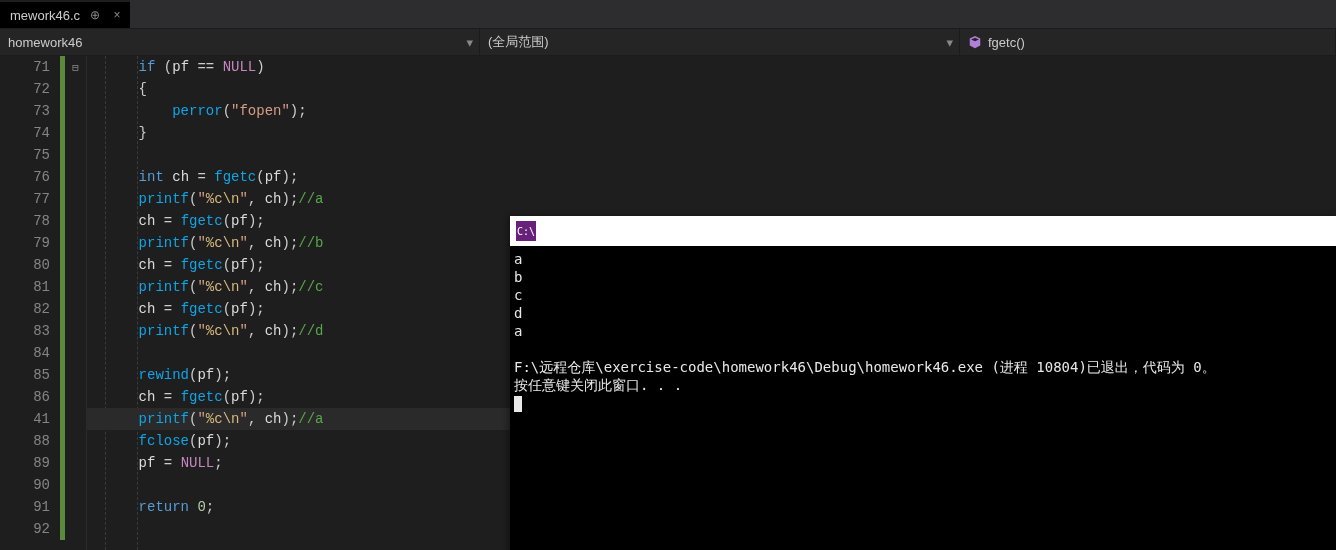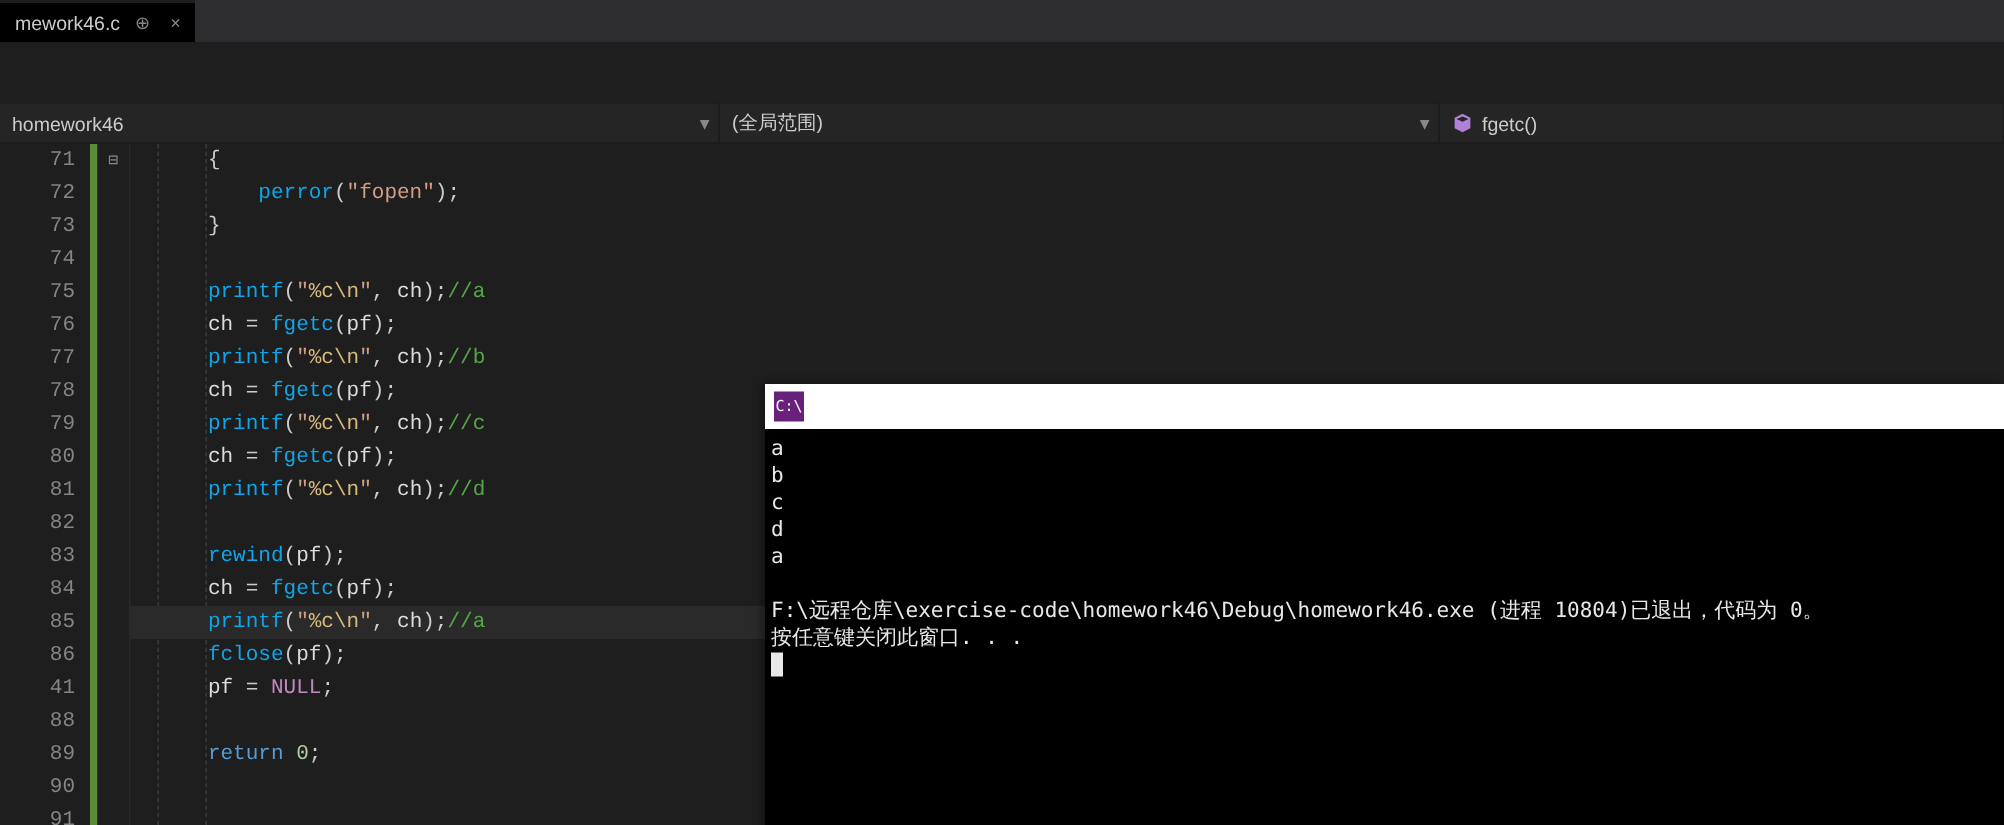--- a/index.html
+++ b/index.html
@@ -34,21 +34,20 @@
     font-size: 12px;
     cursor: pointer;
   }
   
   .breadcrumb-bar {
     height: 28px;
     display: flex;
     background: #252526;
     border-top: 1px solid #1b1b1b;
     border-bottom: 1px solid #1b1b1b;
-    margin-top: 40px;
   }
   .bc-cell {
     display: flex; align-items: center;
     padding: 0 8px;
     font-family: "Segoe UI", sans-serif;
     font-size: 13px;
     color: #cccccc;
     border-right: 1px solid #1b1b1b;
     position: relative;
   }
@@ -264,24 +263,26 @@
       <div class="fold-box"></div>
       <div class="fold-box"></div>
       <div class="fold-box"></div>
       <div class="fold-box"></div>
       <div class="fold-box"></div>
       <div class="fold-box"></div>
     </div>
   <div class="code" id="codearea">
     <div class="indent-guide ig1"></div>
     <div class="indent-guide ig2"></div>
+  <div class="line"><span class="punc">    </span><span class="kw">if</span><span class="punc"> (</span><span class="id">pf</span><span class="punc"> == </span><span class="mac">NULL</span><span class="punc">)</span></div>
       <div class="line"><span class="punc">    {</span></div>
       <div class="line"><span class="punc">        </span><span class="fn">perror</span><span class="punc">(</span><span class="str">"fopen"</span><span class="punc">)</span><span class="punc">;</span></div>
       <div class="line"><span class="punc">    }</span></div>
       <div class="line"></div>
+      <div class="line"><span class="punc">    </span><span class="kw">int</span><span class="punc"> </span><span class="id">ch</span><span class="punc"> = </span><span class="fn">fgetc</span><span class="punc">(</span><span class="id">pf</span><span class="punc">)</span><span class="punc">;</span></div>
       <div class="line"><span class="punc">    </span><span class="fn">printf</span><span class="punc">(</span><span class="str">"</span><span class="esc">%c</span><span class="esc">\n</span><span class="str">"</span><span class="punc">, </span><span class="id">ch</span><span class="punc">)</span><span class="punc">;</span><span class="cmt">//a</span></div>
       <div class="line"><span class="punc">    </span><span class="id">ch</span><span class="punc"> = </span><span class="fn">fgetc</span><span class="punc">(</span><span class="id">pf</span><span class="punc">)</span><span class="punc">;</span></div>
       <div class="line"><span class="punc">    </span><span class="fn">printf</span><span class="punc">(</span><span class="str">"</span><span class="esc">%c</span><span class="esc">\n</span><span class="str">"</span><span class="punc">, </span><span class="id">ch</span><span class="punc">)</span><span class="punc">;</span><span class="cmt">//b</span></div>
       <div class="line"><span class="punc">    </span><span class="id">ch</span><span class="punc"> = </span><span class="fn">fgetc</span><span class="punc">(</span><span class="id">pf</span><span class="punc">)</span><span class="punc">;</span></div>
       <div class="line"><span class="punc">    </span><span class="fn">printf</span><span class="punc">(</span><span class="str">"</span><span class="esc">%c</span><span class="esc">\n</span><span class="str">"</span><span class="punc">, </span><span class="id">ch</span><span class="punc">)</span><span class="punc">;</span><span class="cmt">//c</span></div>
       <div class="line"><span class="punc">    </span><span class="id">ch</span><span class="punc"> = </span><span class="fn">fgetc</span><span class="punc">(</span><span class="id">pf</span><span class="punc">)</span><span class="punc">;</span></div>
       <div class="line"><span class="punc">    </span><span class="fn">printf</span><span class="punc">(</span><span class="str">"</span><span class="esc">%c</span><span class="esc">\n</span><span class="str">"</span><span class="punc">, </span><span class="id">ch</span><span class="punc">)</span><span class="punc">;</span><span class="cmt">//d</span></div>
       <div class="line"></div>
       <div class="line"><span class="punc">    </span><span class="fn">rewind</span><span class="punc">(</span><span class="id">pf</span><span class="punc">)</span><span class="punc">;</span></div>
       <div class="line"><span class="punc">    </span><span class="id">ch</span><span class="punc"> = </span><span class="fn">fgetc</span><span class="punc">(</span><span class="id">pf</span><span class="punc">)</span><span class="punc">;</span></div>

